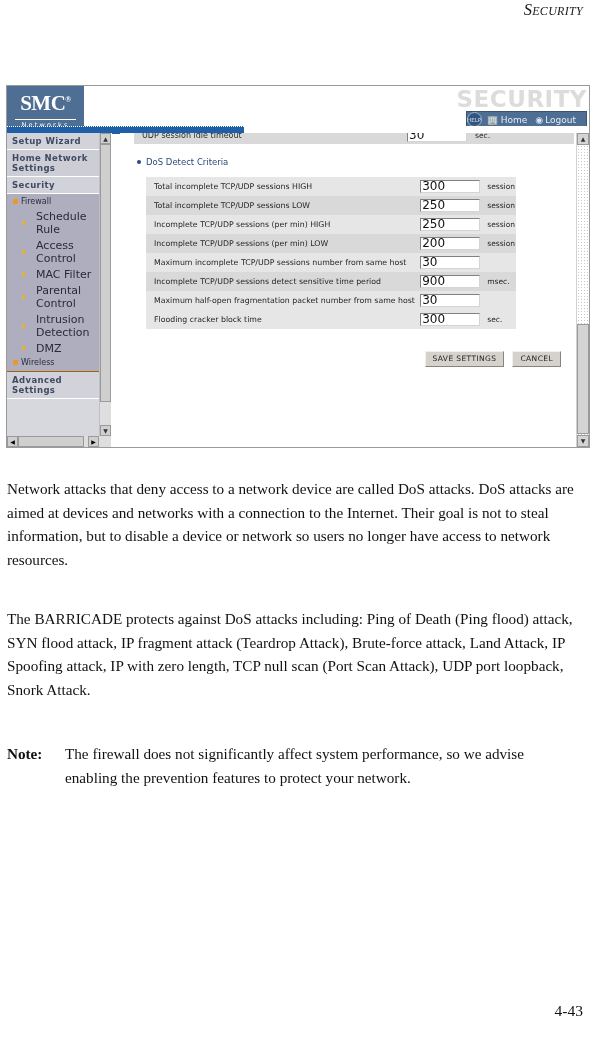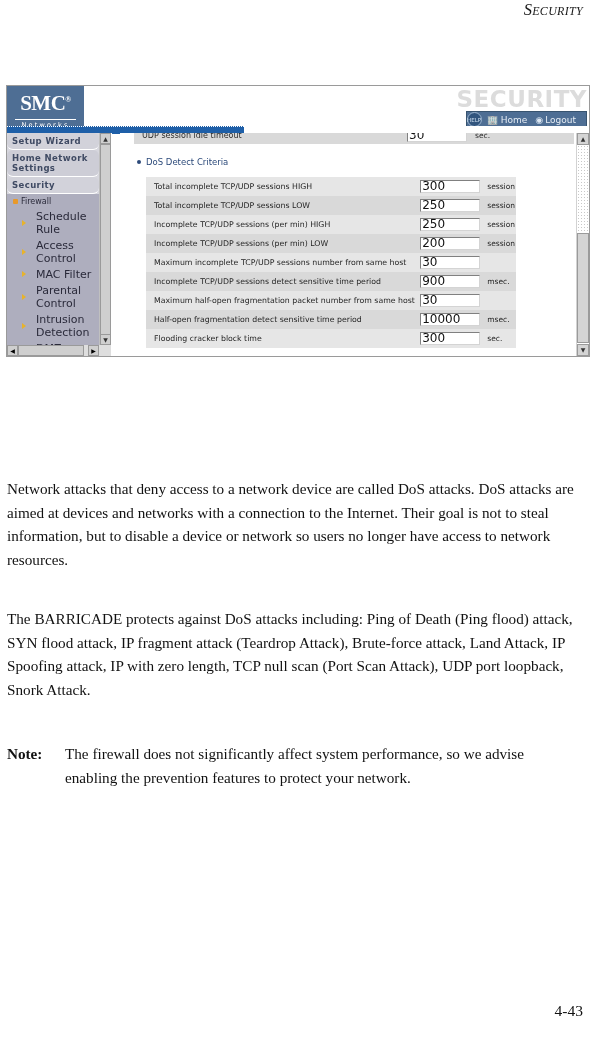--- a/index.html
+++ b/index.html
@@ -30,21 +30,21 @@
     letter-spacing: 0.3px;
     color: #1a1a1a;
   }
 
   
   .screenshot {
     position: absolute;
     left: 6px;
     top: 85px;
     width: 584px;
-    height: 272px;
+    height: 363px;
     background: #ffffff;
     border: 1px solid #9a9a9a;
     box-sizing: border-box;
     overflow: hidden;
     font-family: "DejaVu Sans", sans-serif;
   }
 
   
   .banner {
     position: absolute;
@@ -224,27 +224,26 @@
   .nav-top {
     font-family: "DejaVu Sans", sans-serif;
     font-size: 8.5px;
     font-weight: bold;
     color: #3f4a63;
     letter-spacing: 0.4px;
     padding: 3px 4px 3px 5px;
     background: #d2d2da;
     border-bottom: 1px solid #ffffff;
     line-height: 10px;
-    border-radius: 6px;
   }
   .nav-top.alt { background: #cdcdd6; }
   .nav-group {
     background: #aeaebe;
-    padding: 1px 0 18px 0;
-    border-bottom: 5px solid #a16207;
+    padding: 1px 0 2px 0;
+    border-bottom: 1px solid #a16207;
   }
   .nav-parent {
     font-family: "DejaVu Sans", sans-serif;
     font-size: 8px;
     color: #2a2a3a;
     padding: 2px 0 2px 6px;
     display: flex;
     align-items: center;
     gap: 3px;
   }
@@ -615,27 +614,20 @@
               </td>
           <td class="unit">msec.</td>
         </tr>
         <tr class="odd">
           <td class="lbl">Maximum half-open fragmentation packet number from same host</td>
           <td class="val">
                 <span class="txtbox">30</span>
               </td>
           <td class="unit"></td>
         </tr>
-        <tr class="even">
-          <td class="lbl">Half-open fragmentation detect sensitive time period</td>
-          <td class="val">
-                <span class="txtbox">10000</span>
-              </td>
-          <td class="unit">msec.</td>
-        </tr>
         <tr class="odd">
           <td class="lbl">Flooding cracker block time</td>
           <td class="val">
                 <span class="txtbox">300</span>
               </td>
           <td class="unit">sec.</td>
         </tr>
       </tbody>
         </table>
 

